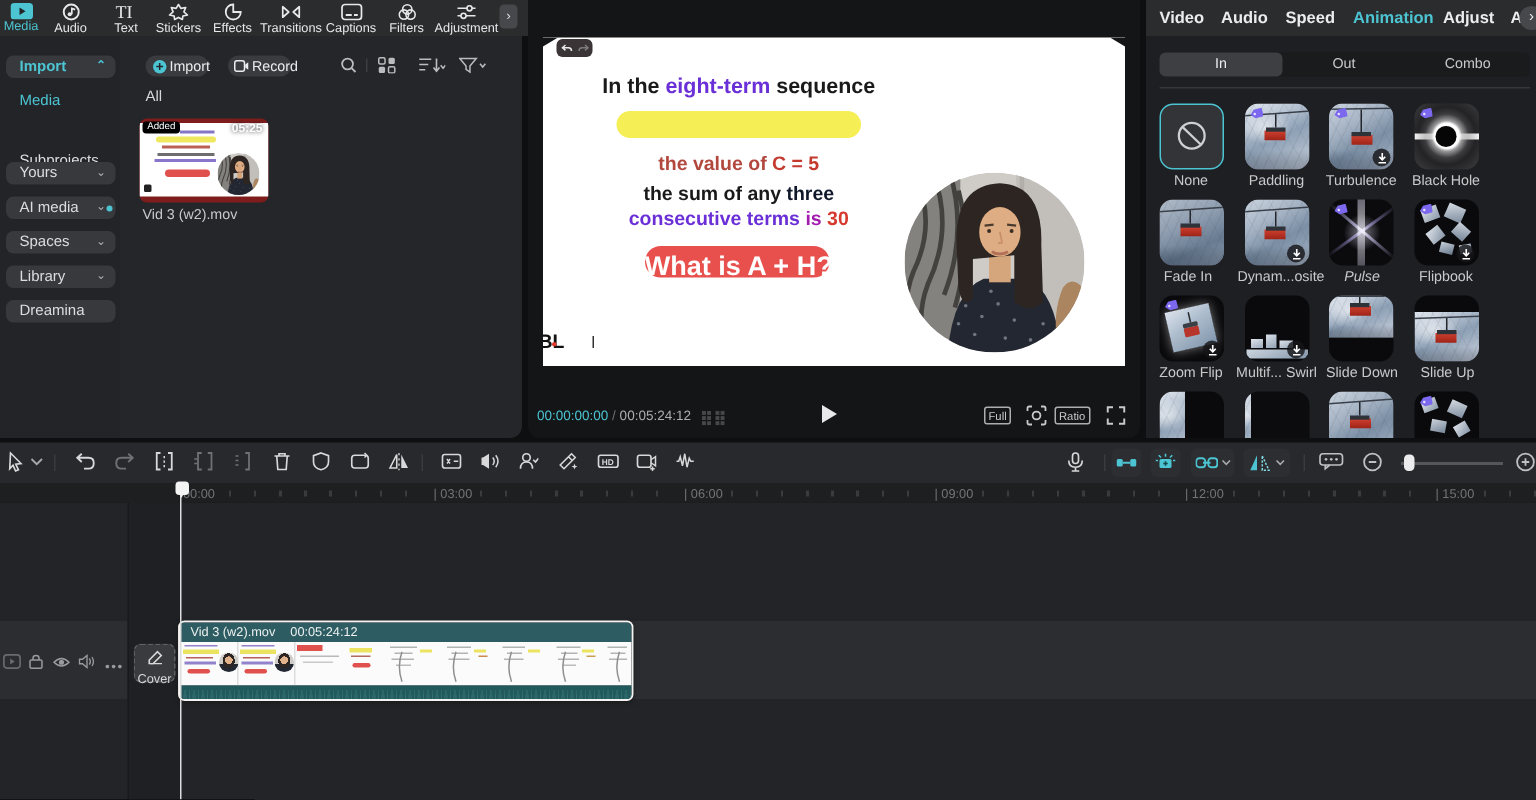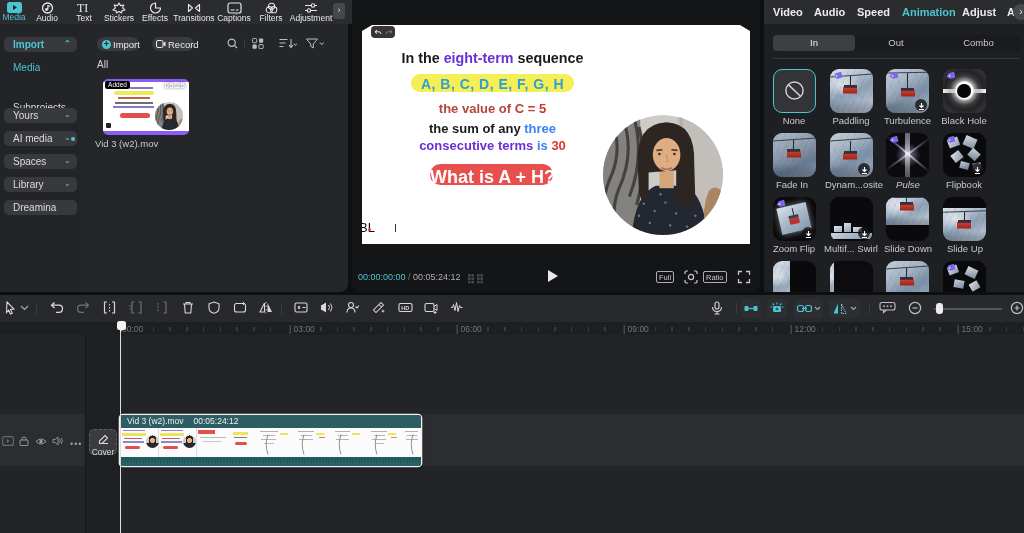--- a/index.html
+++ b/index.html
@@ -183,21 +183,21 @@
       </svg>
     <svg style="position:absolute;left:199px;top:14px" width="18" height="11" viewBox="0 0 18 11">
         <path d="M0.5 1.5 h8 M0.5 5 h6 M0.5 8.5 h4 M10 7 l2 2.5 2-2.5 M12 1 v8" stroke="#bbbcbe" stroke-width="1.1" fill="none"></path>
         <path d="M14.8 4.5 l1.6 2 1.6-2" stroke="#bbbcbe" stroke-width="1" fill="none" transform="translate(0,1)"></path>
       </svg>
     <svg style="position:absolute;left:226px;top:14px" width="19" height="11" viewBox="0 0 19 11">
         <path d="M0.5 1 h11 l-4.2 5 v4 l-2.6-1.8 v-2.2 Z" fill="none" stroke="#bbbcbe" stroke-width="1"></path>
         <path d="M14 4.5 l1.8 2.2 1.8-2.2" stroke="#bbbcbe" stroke-width="1" fill="none"></path>
       </svg>
     <div style="position:absolute;left:17px;top:35px;color:#d6d6d8;font-size:10px;">All</div>
-    <div style="position:absolute;left:23px;top:55px;width:86px;height:56px;border-radius:5px;background:#8b5cf6;overflow:hidden;">
+    <div style="position:absolute;left:13px;top:55px;width:86px;height:56px;border-radius:5px;background:#7f1d1d;overflow:hidden;">
       <div style="position:absolute;left:0;top:3px;width:86px;height:49px;background:#fff;overflow:hidden;">
         <div style="position:absolute;left:27px;top:5px;width:23px;height:1.8px;background:#8577c5;"></div>
         <div style="position:absolute;left:11px;top:8.5px;width:40px;height:4px;background:#efe75e;border-radius:2px;"></div>
         <div style="position:absolute;left:15px;top:15px;width:32px;height:2px;background:#bb6055;"></div>
         <div style="position:absolute;left:12px;top:19.5px;width:38px;height:2px;background:#6e6e70;"></div>
         <div style="position:absolute;left:10px;top:24px;width:41px;height:2px;background:#8a75cc;"></div>
         <div style="position:absolute;left:17px;top:30.5px;width:30px;height:5.5px;background:#e0504d;border-radius:2.5px;"></div>
         <div style="position:absolute;left:52px;top:20px;width:28px;height:28px;border-radius:50%;overflow:hidden;">
           <svg width="28" height="28" viewBox="0 0 100 100">
               <g>
@@ -240,24 +240,23 @@
       <div style="position:absolute;right:4px;top:2px;color:#fff;font-size:8px;font-weight:bold;text-shadow:0 0 3px rgba(0,0,0,.8);">05:25</div>
     </div>
     <div style="position:absolute;left:15px;top:114px;color:#c9c9cb;font-size:9.5px;">Vid 3 (w2).mov</div>
   </div>
   <div class="abs" id="player">
     <div id="vframe">
       <div style="position:absolute;left:0;top:0;width:0;height:0;border-top:6px solid #141517;border-right:10px solid transparent;z-index:9;"></div>
       <div style="position:absolute;right:0;top:0;width:0;height:0;border-top:6px solid #141517;border-left:10px solid transparent;z-index:9;"></div>
       <div class="vline" style="top:25px;font-size:14.3px;">In the <span style="color:#6a2fd6">eight-term</span> sequence</div>
       <div style="position:absolute;left:49px;top:49px;width:163px;height:18px;background:#f5ee54;border-radius:9px;"></div>
-      <div class="vline" style="top:51px;font-size:14px;color:#2f9fd6;letter-spacing:0.5px;">A, B, C, D, E, F, G, H</div>
       <div class="vline" style="top:76px;font-size:13px;color:#b2473d;">the value of <span style="color:#c43a2e">C = 5</span></div>
-      <div class="vline" style="top:95.5px;font-size:13px;">the sum of any <span style="color:#3b82f6">three</span></div>
-      <div class="vline" style="top:112.5px;font-size:13px;color:#6a2fd6;">consecutive terms <span style="color:#3b82f6">is</span> <span style="color:#d63a2e">30</span></div>
+      <div class="vline" style="top:95.5px;font-size:13px;">the sum of any <span style="color:#0f172a">three</span></div>
+      <div class="vline" style="top:112.5px;font-size:13px;color:#6a2fd6;">consecutive terms <span style="color:#a21caf">is</span> <span style="color:#d63a2e">30</span></div>
       <div style="position:absolute;left:68px;top:139px;width:123px;height:21px;background:#e8504e;border-radius:10.5px;"></div>
       <div class="vline" style="top:142px;font-size:18px;color:#fff;">What is A + H?</div>
       <div style="position:absolute;left:241px;top:90px;width:120px;height:120px;border-radius:50%;overflow:hidden;">
         <svg width="120" height="120" viewBox="0 0 100 100">
             <g>
               <circle cx="50" cy="50" r="50" fill="#cfccc8"></circle>
               <rect x="62" y="0" width="38" height="100" fill="#c2bfbb"></rect>
               <rect x="0" y="0" width="31" height="100" fill="#84827e"></rect>
               <path d="M6 2 Q18 28 5 55 Q-2 72 3 95 M15 -2 Q28 30 13 62 Q6 80 12 100 M24 -4 Q36 32 22 68 M30 10 Q38 40 28 75" stroke="#44423e" stroke-width="2.6" fill="none"></path>
               <rect x="64" y="0" width="2.5" height="100" fill="#b2afab"></rect>
@@ -282,21 +281,21 @@
               <ellipse cx="53" cy="33" rx="11.5" ry="13.8" fill="#dfad83"></ellipse>
               <path d="M41 30 Q42 14 53 14 Q65 14 66 29 L66 21 Q62 9 53 9 Q44 9 41 21 Z" fill="#2c2522"></path>
               <path d="M44.5 29.5 l5 -0.5 M57 29 l5 0.5" stroke="#4a3b30" stroke-width="1.3" fill="none"></path>
               <circle cx="47" cy="32.5" r="1.1" fill="#3a2d24"></circle>
               <circle cx="59.5" cy="32.5" r="1.1" fill="#3a2d24"></circle>
               <path d="M53 33 l1.2 6 l-2.2 0.3" stroke="#c89168" stroke-width="1" fill="none"></path>
               <path d="M48.5 44 q4.5 2.6 9 0" stroke="#b4715a" stroke-width="1.6" fill="none"></path>
             </g>
           </svg>
       </div>
-      <div style="position:absolute;left:-3px;top:195px;width:22px;height:13px;font-weight:normal;font-size:13px;color:#111;">BL<span style="position:absolute;left:9px;top:8px;width:3px;height:3px;background:#e03a2e;border-radius:50%"></span></div>
+      <div style="position:absolute;left:-3px;top:195px;width:22px;height:13px;font-weight:bold;font-size:13px;color:#111;">BL<span style="position:absolute;left:9px;top:8px;width:3px;height:3px;background:#e03a2e;border-radius:50%"></span></div>
       <div style="position:absolute;left:33px;top:199px;width:1px;height:8px;background:#333;"></div>
     </div>
     <div style="position:absolute;left:19px;top:26px;width:24px;height:12px;background:#3a3437;border-radius:4px;">
       <svg style="position:absolute;left:2.5px;top:2.5px" width="8" height="7" viewBox="0 0 8 7">
           <path d="M3 1 L1 2.8 L3 4.6 M1 2.8 h4 q2 0 2 2.2" stroke="#e8e8ea" stroke-width="1" fill="none"></path>
         </svg>
       <svg style="position:absolute;right:2.5px;top:2.5px" width="8" height="7" viewBox="0 0 8 7">
           <path d="M5 1 L7 2.8 L5 4.6 M7 2.8 h-4 q-2 0 -2 2.2" stroke="#7a7a7c" stroke-width="1" fill="none"></path>
         </svg>
     </div>

